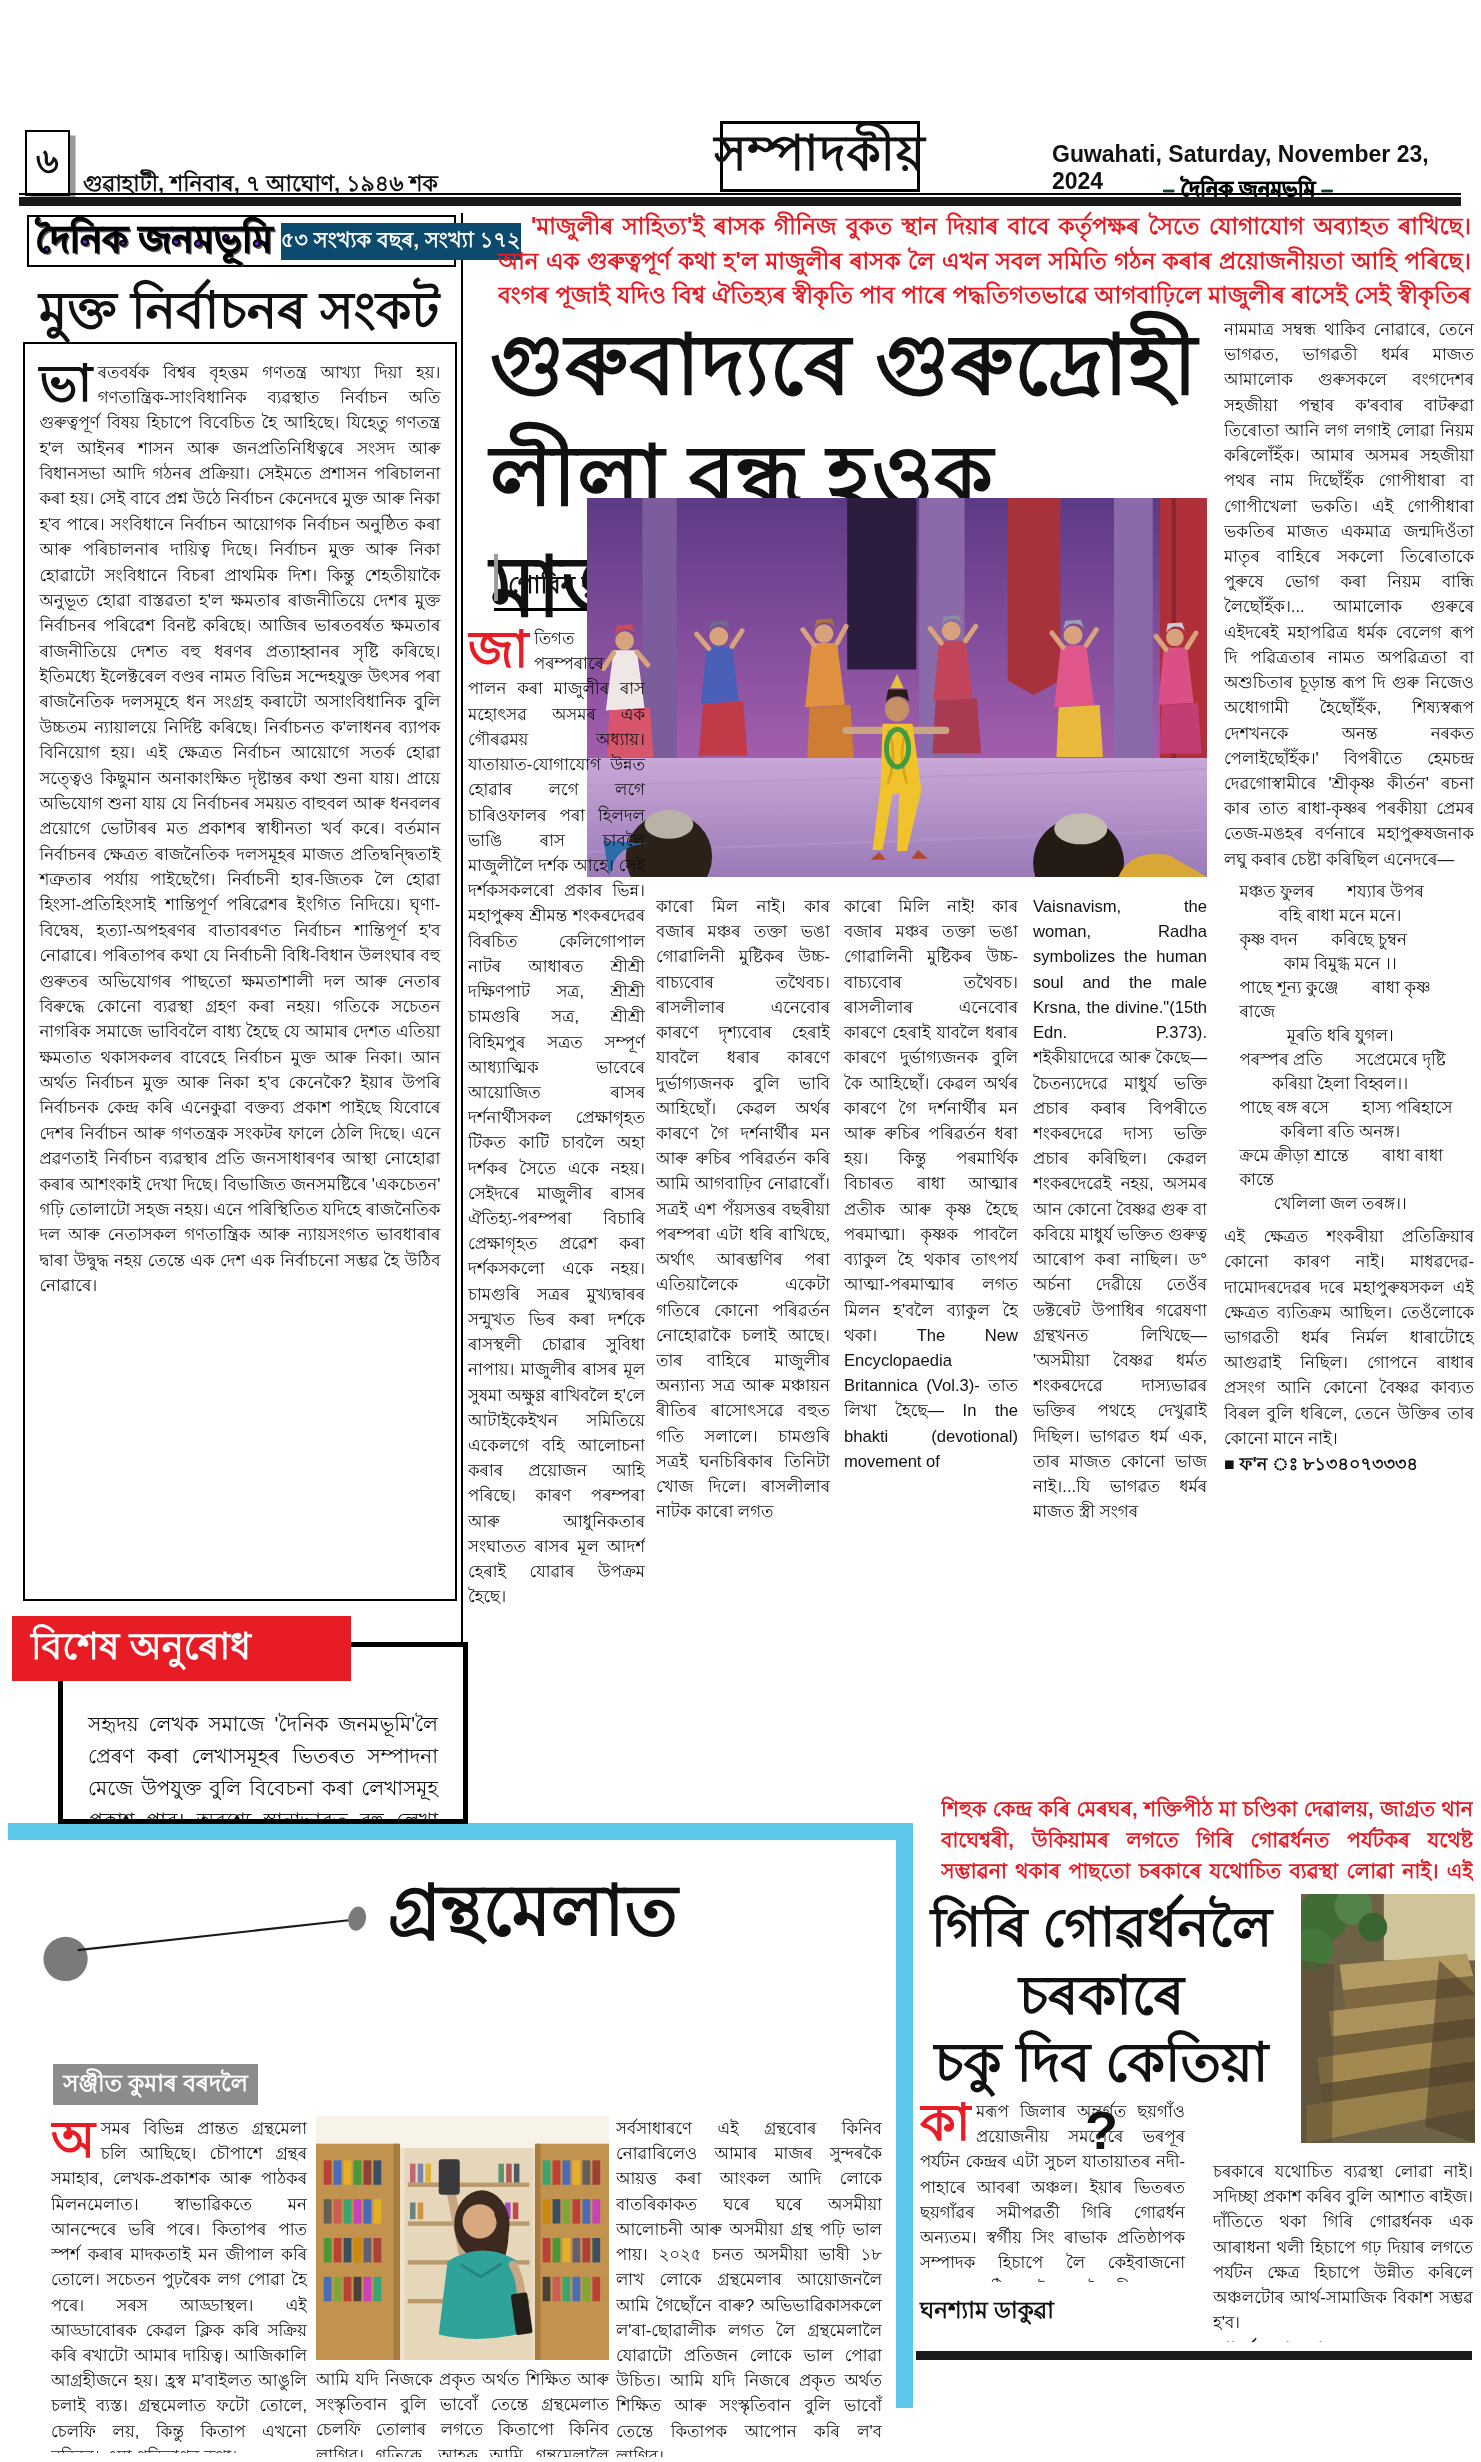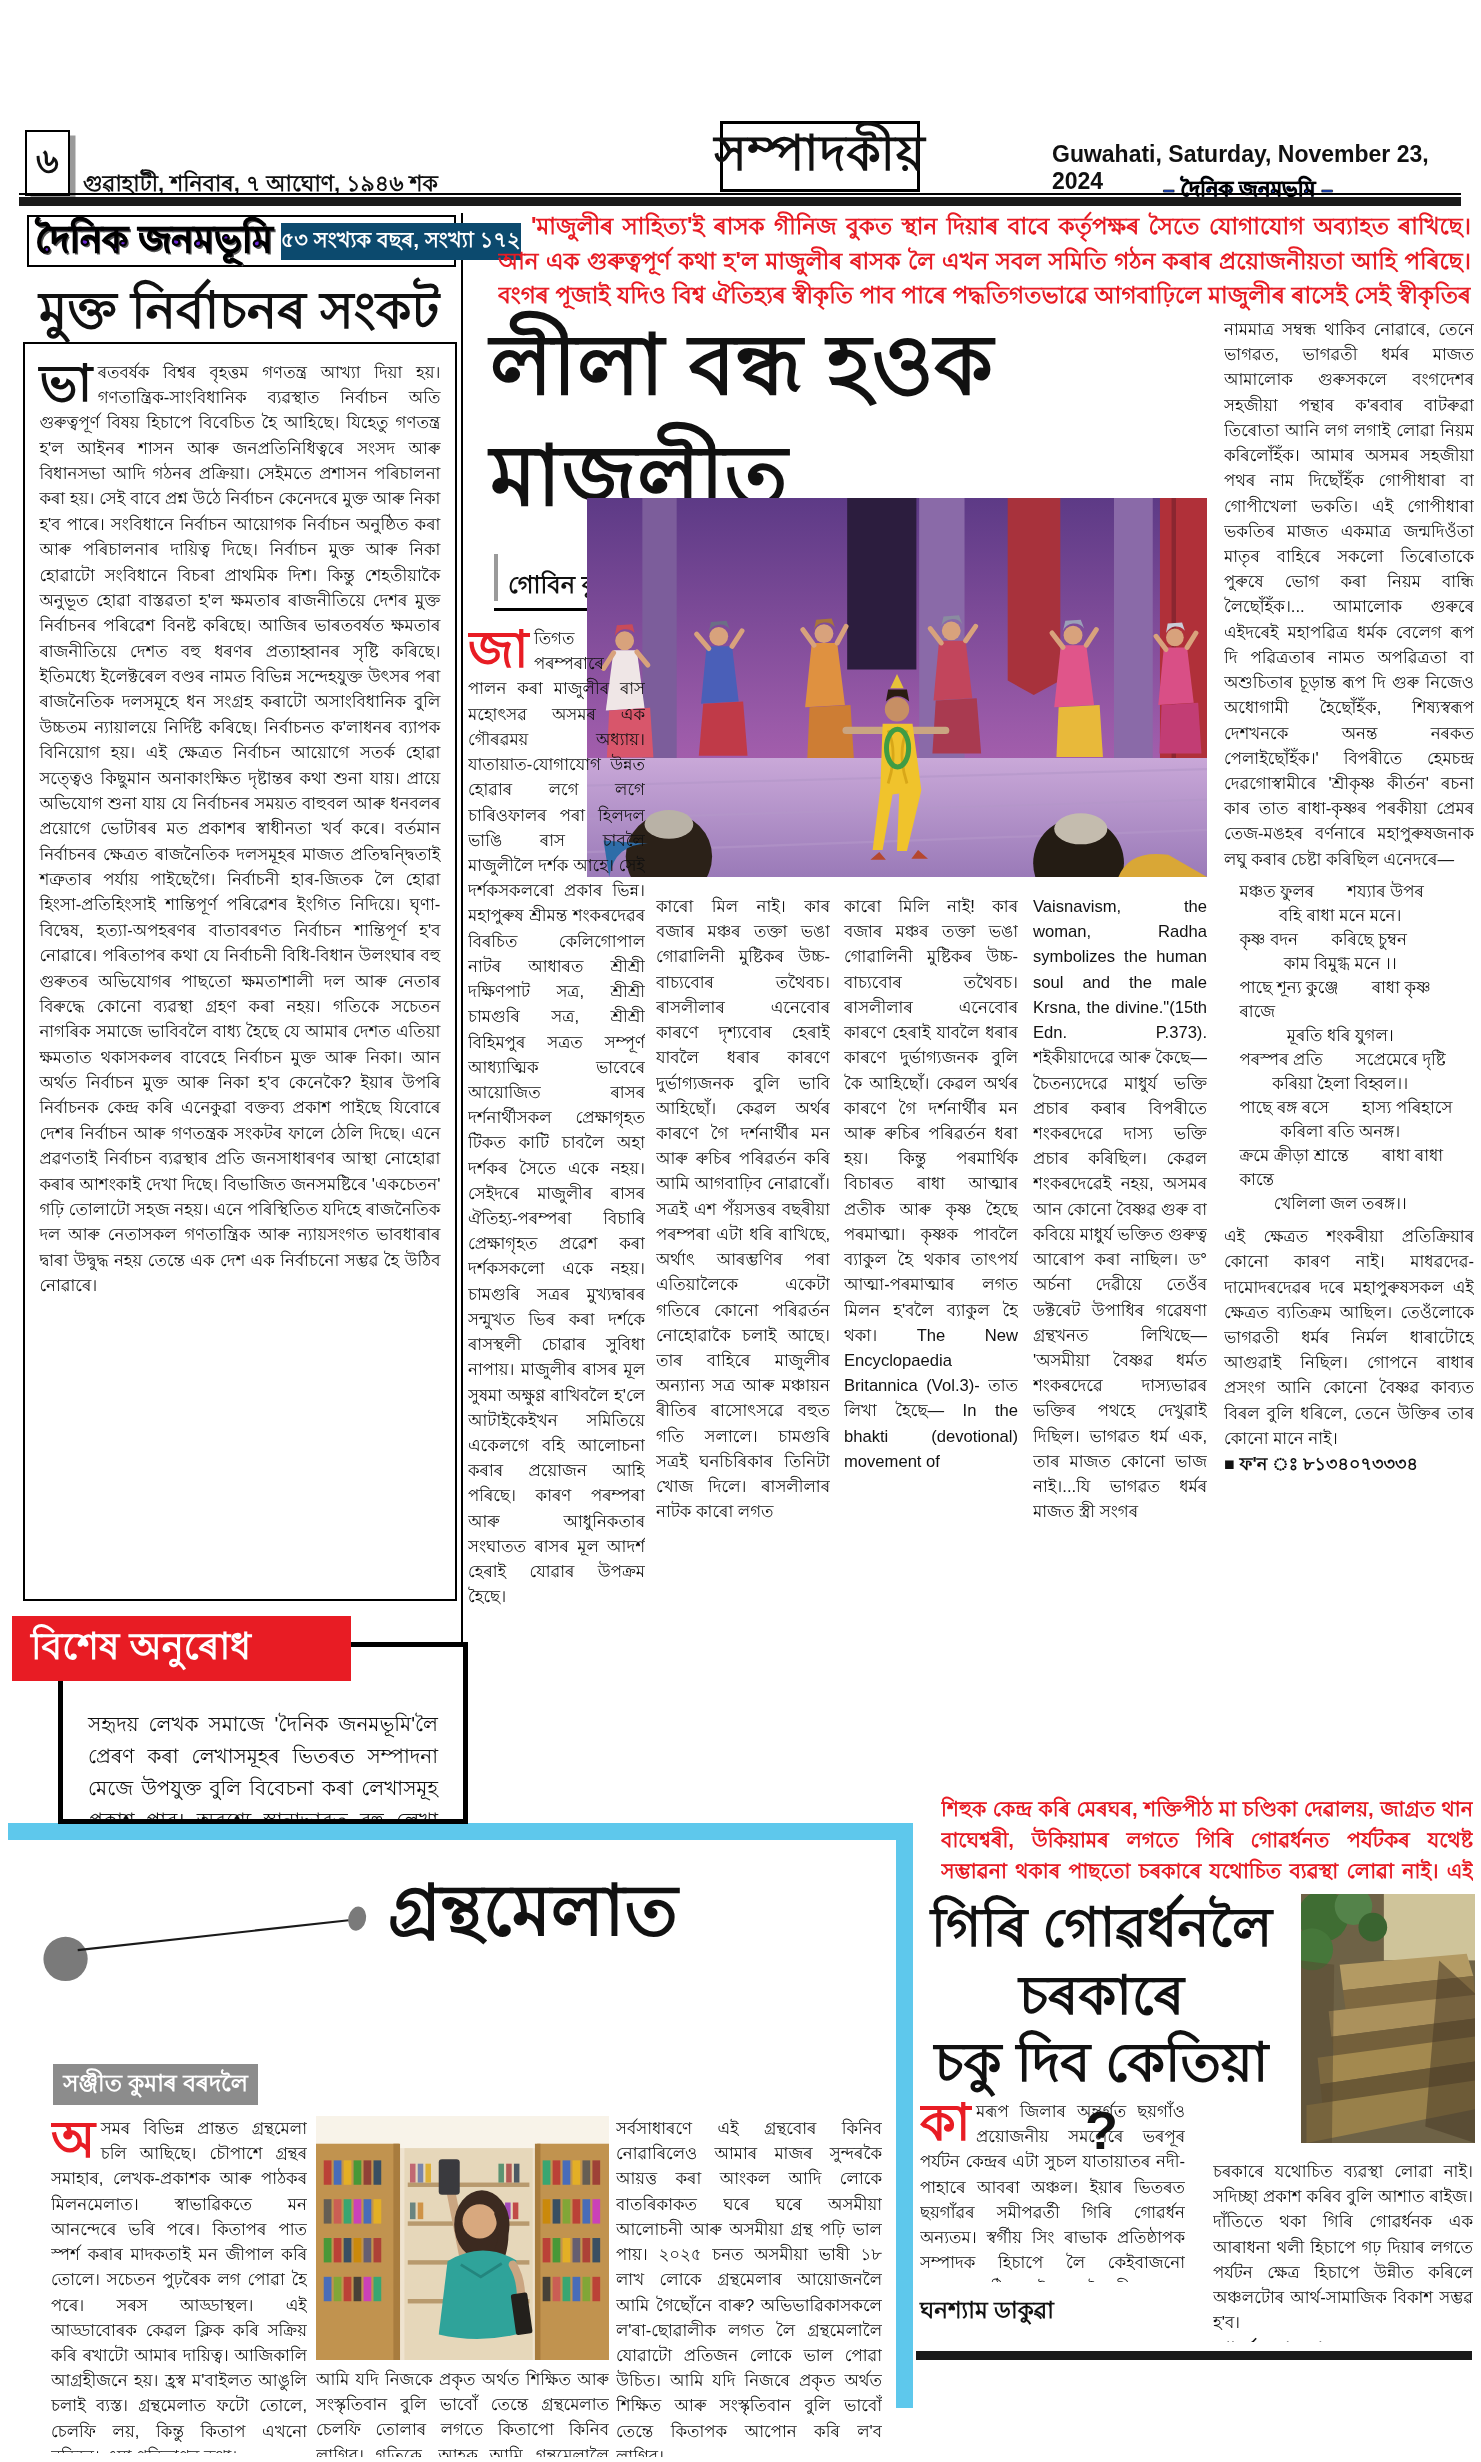--- a/index.html
+++ b/index.html
@@ -10,21 +10,21 @@
   .bold{font-weight:bold;}
   .center{text-align:center;}
   .right{text-align:left;}
   
   .pgnum-box{border:2.2px solid #000;box-shadow:5.5px 5.5px 0 #9a9a9a;background:#fff;
              display:flex;align-items:center;justify-content:center;font-size:35px;font-weight:bold;}
   .date-as{font-size:22px;font-weight:bold;}
   .section-box{border:3.9px solid #000;display:flex;align-items:center;justify-content:center;
                font-size:49px;font-weight:bold;letter-spacing:1.1px;}
   .date-en{font-size:23px;font-weight:bold;}
-  .paper-small{font-size:21px;font-weight:bold;-webkit-text-stroke:0.6px #000;color:#1d4ed8;text-shadow:0 0 1.1px #000;}
+  .paper-small{font-size:21px;font-weight:bold;-webkit-text-stroke:0.6px #000;color:#14532d;text-shadow:0 0 1.1px #000;}
   .rule-thin{background:#000;height:1.7px;}
   .rule-thick{background:#1a1a1a;height:8.9px;}
   .vrule{background:#000;width:1.7px;}
   
   .masthead-box{border:2.2px solid #000;display:flex;align-items:center;}
   .masthead-name{font-size:37px;font-weight:bold;-webkit-text-stroke:1.1px #000;color:#6d28d9;
                  text-shadow:1.7px 1.7px 0 #555;padding-left:6.6px;white-space:nowrap;}
   .issue-box{background:#0c4a6e;color:#fff;font-size:21px;font-weight:bold;
              display:flex;align-items:center;justify-content:center;white-space:nowrap;}
   .ed-headline{font-size:51px;font-weight:bold;}
@@ -93,20 +93,21 @@
 
   <div class="abs req-box" style="left:58px;top:1642px;width:350px;height:100px;overflow:hidden;z-index:1;">
     <div class="req-text j">সহৃদয় লেখক সমাজে 'দৈনিক জনমভূমি'লৈ প্ৰেৰণ কৰা লেখাসমূহৰ ভিতৰত সম্পাদনা মেজে উপযুক্ত বুলি বিবেচনা কৰা লেখাসমূহ প্ৰকাশ পাব। অৱশ্যে স্থানাভাৱত বহু লেখা আমি সময়মতে প্ৰকাশ কৰিব পৰা নাই। বিশেষকৈ বহু লেখা অত্যন্ত দীঘলীয়া হোৱাৰ বাবেও প্ৰকাশ কৰাত অসুবিধা হয়। সেয়েহে আমালৈ পঠিওৱা লেখাসমূহ ৮০০ শব্দৰ ভিতৰত হোৱাটো বাঞ্ছনীয়। আনহাতে, আমালৈ পঠিওৱা একেটা লেখা একে সময়তে আন কাকতলৈ নপঠিয়াবলৈ লেখকসকলক অনুৰোধ জনালোঁ।</div>
 
   </div>
   <div class="abs req-label" style="left:12px;top:1616px;width:320px;height:65px;z-index:2;">বিশেষ অনুৰোধ</div>
 
   <div class="abs standfirst j" style="left:498px;top:209px;width:973px;height:105px;overflow:hidden;">'মাজুলীৰ সাহিত্য'ই ৰাসক গীনিজ বুকত স্থান দিয়াৰ বাবে কৰ্তৃপক্ষৰ সৈতে যোগাযোগ অব্যাহত ৰাখিছে। আন এক গুৰুত্বপূৰ্ণ কথা হ'ল মাজুলীৰ ৰাসক লৈ এখন সবল সমিতি গঠন কৰাৰ প্ৰয়োজনীয়তা আহি পৰিছে। বংগৰ পূজাই যদিও বিশ্ব ঐতিহ্যৰ স্বীকৃতি পাব পাৰে পদ্ধতিগতভাৱে আগবাঢ়িলে মাজুলীৰ ৰাসেই সেই স্বীকৃতিৰ যোগ্য হৈ উঠিব। সেয়ে ঐতিহ্য-পৰম্পৰাক শ্ৰদ্ধা জনাই গুৱাহাটীৰে ...</div>
 
   <div class="abs main-headline" style="left:490px;top:310px;width:808px;">
+    <div>গুৰুবাদ্যৰে গুৰুদ্ৰোহী</div>
     <div>লীলা বন্ধ হওক মাজুলীত</div>
   </div>
 
   <div class="abs byline-bar" style="left:494px;top:554px;height:47px;"></div>
   <div class="abs byline" style="left:508px;top:566px;width:255px;">গোবিন কুমাৰ খাউণ্ড</div>
   <div class="abs rule-thin" style="left:494px;top:608px;width:277px;height:2.8px;"></div>
 
   <svg class="abs" style="left:587px;top:498px;" width="620" height="379" viewBox="0 0 1120 685" preserveAspectRatio="none">
     <defs>
       <linearGradient id="stg" x1="0" y1="0" x2="0" y2="1">

